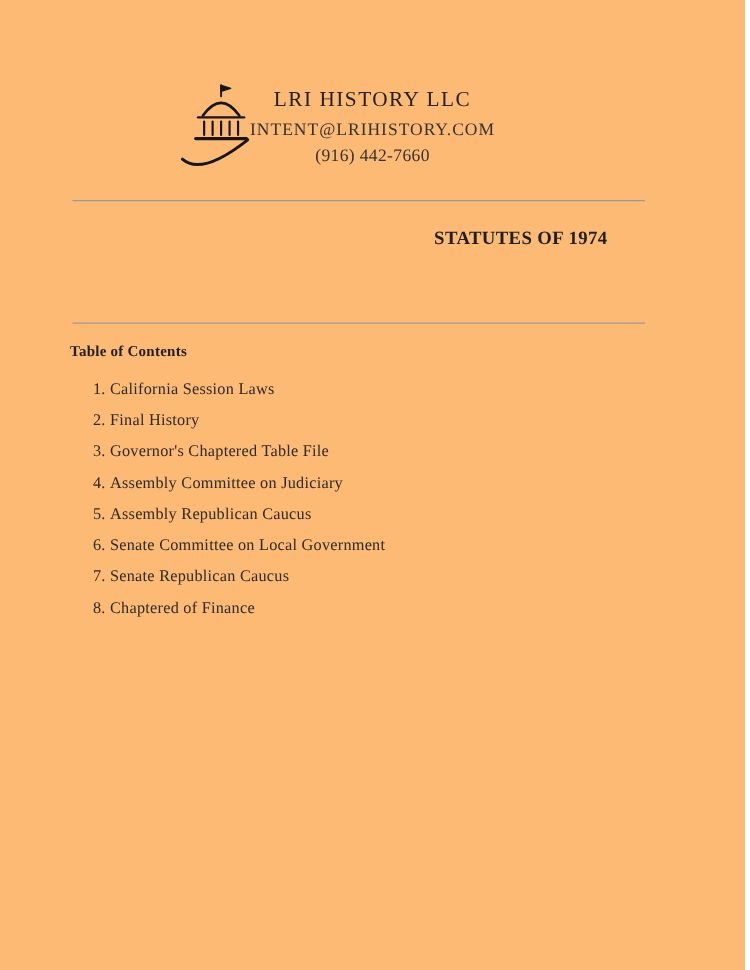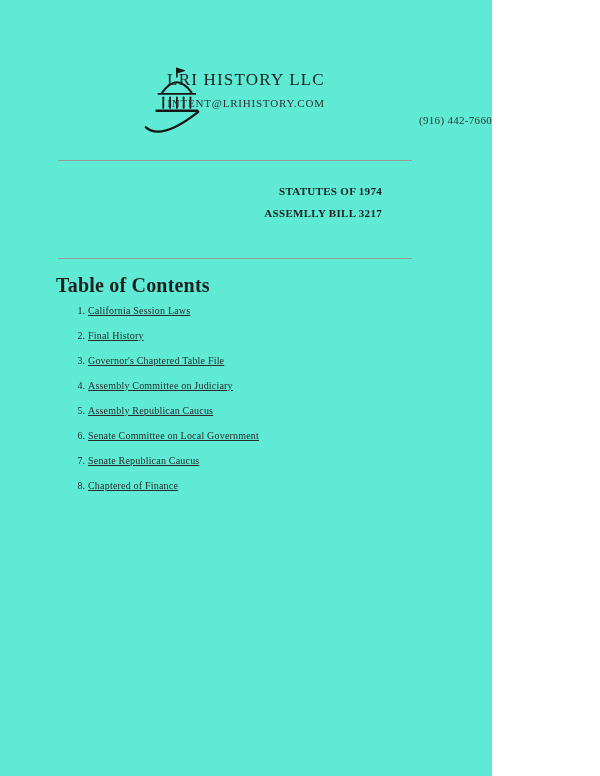--- a/index.html
+++ b/index.html
@@ -2,23 +2,23 @@
 <html><head>
 <meta charset="utf-8">
 <style>
   html, body {
     margin: 0;
     padding: 0;
     background: #ffffff;
   }
   .page {
     position: relative;
-    width: 492px;
+    width: 596px;
     height: 776px;
-    background: #5eead4;
+    background: #fdba74;
     font-family: "Liberation Serif", "DejaVu Serif", serif;
     color: #2b2b2b;
     overflow: hidden;
   }
 
   
   .letterhead {
     position: absolute;
     top: 60px;
     left: 0;
@@ -39,28 +39,27 @@
     top: 10px;
     text-align: center;
   }
   .company {
     font-size: 17px;
     letter-spacing: 1.2px;
     color: #222222;
     margin-bottom: 7px;
   }
   .contact {
-    font-size: 11px;
+    font-size: 14px;
     letter-spacing: 0.8px;
     color: #333333;
     margin-bottom: 5px;
   }
   .contact.phone {
     letter-spacing: 0.3px;
-    text-align: right;
   }
 
   
   .rule {
     position: absolute;
     left: 58px;
     right: 80px;
     border: none;
     border-top: 1px solid #9a9a9a;
     margin: 0;
@@ -69,49 +68,48 @@
   .rule-1 { top: 160px; }
   .rule-2 { top: 258px; }
 
   
   .ref-block {
     position: absolute;
     top: 180px;
     right: 110px;
     text-align: right;
     font-weight: bold;
-    font-size: 11px;
+    font-size: 15px;
     color: #1f1f1f;
     letter-spacing: 0.3px;
   }
   .ref-line {
     line-height: 22px;
     white-space: pre;
   }
 
   
   .toc-title {
     position: absolute;
     left: 56px;
     top: 274px;
     margin: 0;
-    font-size: 20px;
+    font-size: 12px;
     font-weight: bold;
     color: #1f1f1f;
     letter-spacing: 0.2px;
   }
   .toc-list {
     position: absolute;
     left: 56px;
     top: 304px;
     margin: 0;
     padding: 0 0 0 32px;
-    font-size: 10px;
+    font-size: 13px;
     color: #2b2b2b;
-    text-decoration: underline;
   }
   .toc-list li {
     line-height: 14px;
     margin-bottom: 11px;
     letter-spacing: 0.2px;
   }
 </style>
 </head>
 <body>
 
@@ -143,21 +141,20 @@
       <div class="company">LRI HISTORY LLC</div>
       <div class="contact">INTENT@LRIHISTORY.COM</div>
       <div class="contact phone">(916) 442-7660</div>
     </div>
   </header>
 
   <hr class="rule rule-1">
 
   <div class="ref-block">
     <div class="ref-line">STATUTES OF 1974</div>
-    <div class="ref-line">ASSEMLLY BILL 3217</div>
   </div>
 
   <hr class="rule rule-2">
 
   <section>
     <h2 class="toc-title">Table of Contents</h2>
     <ol class="toc-list">
       <li>California Session Laws</li>
       <li>Final History</li>
       <li>Governor's Chaptered Table File</li>

